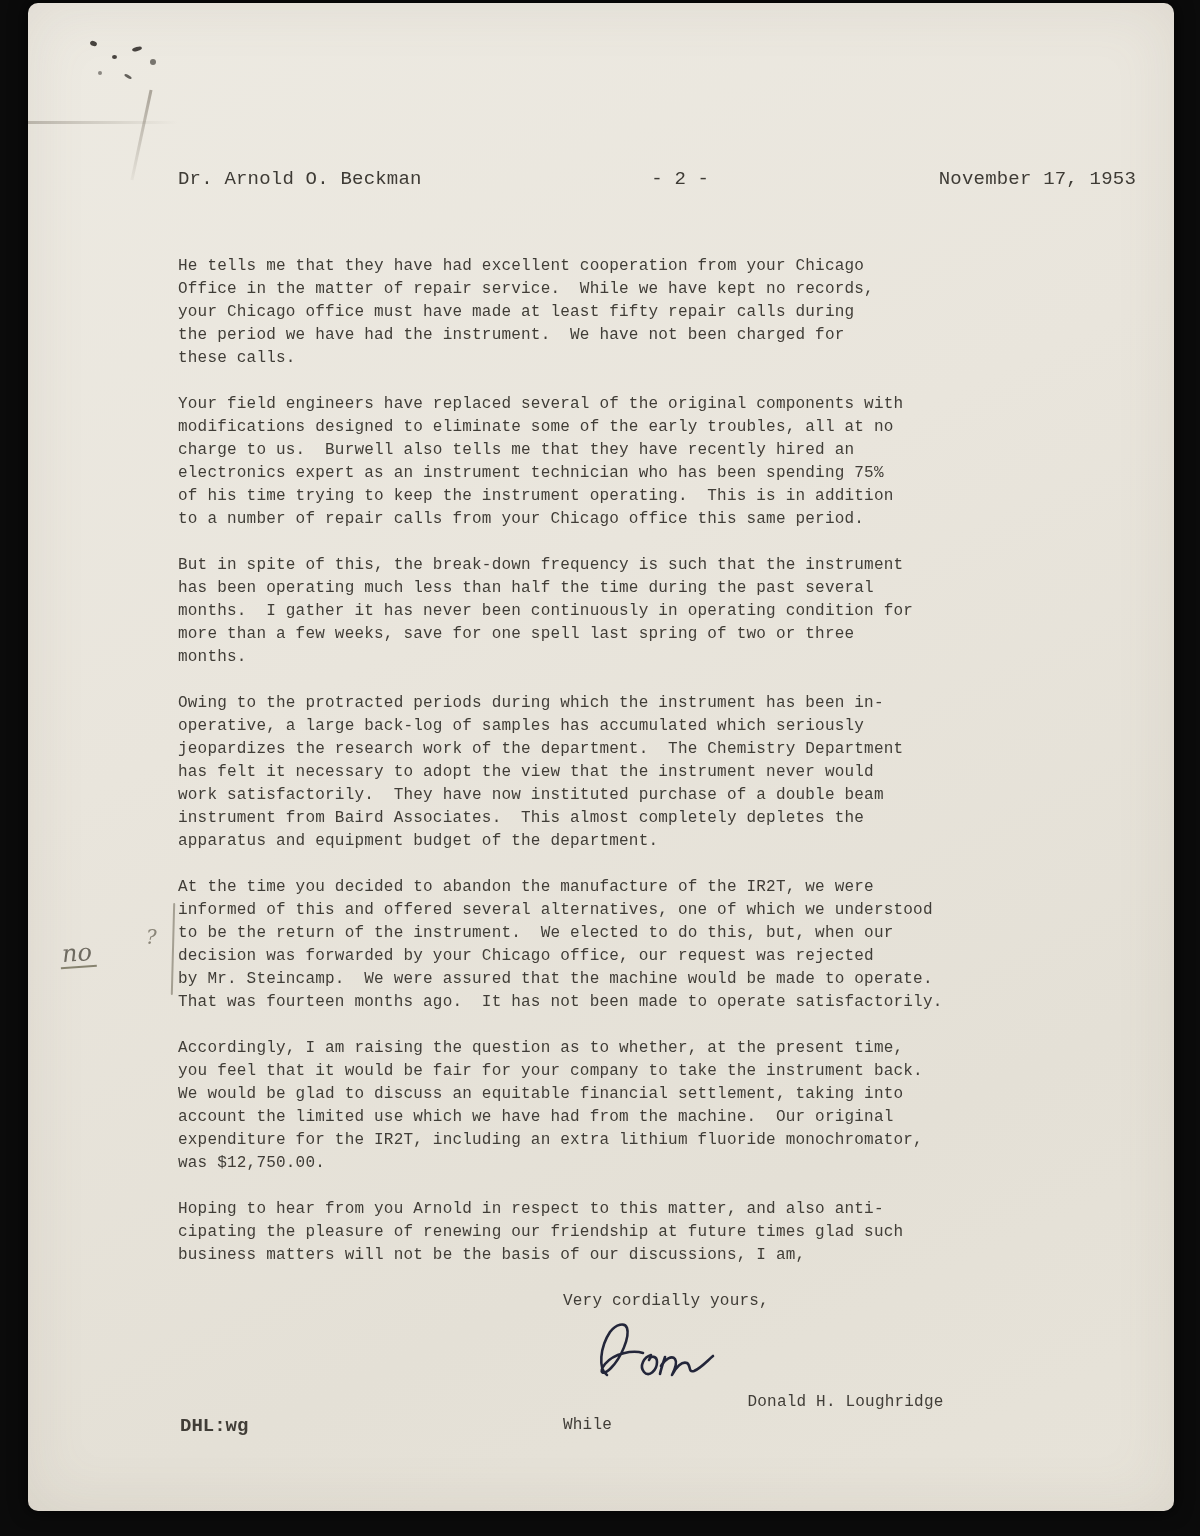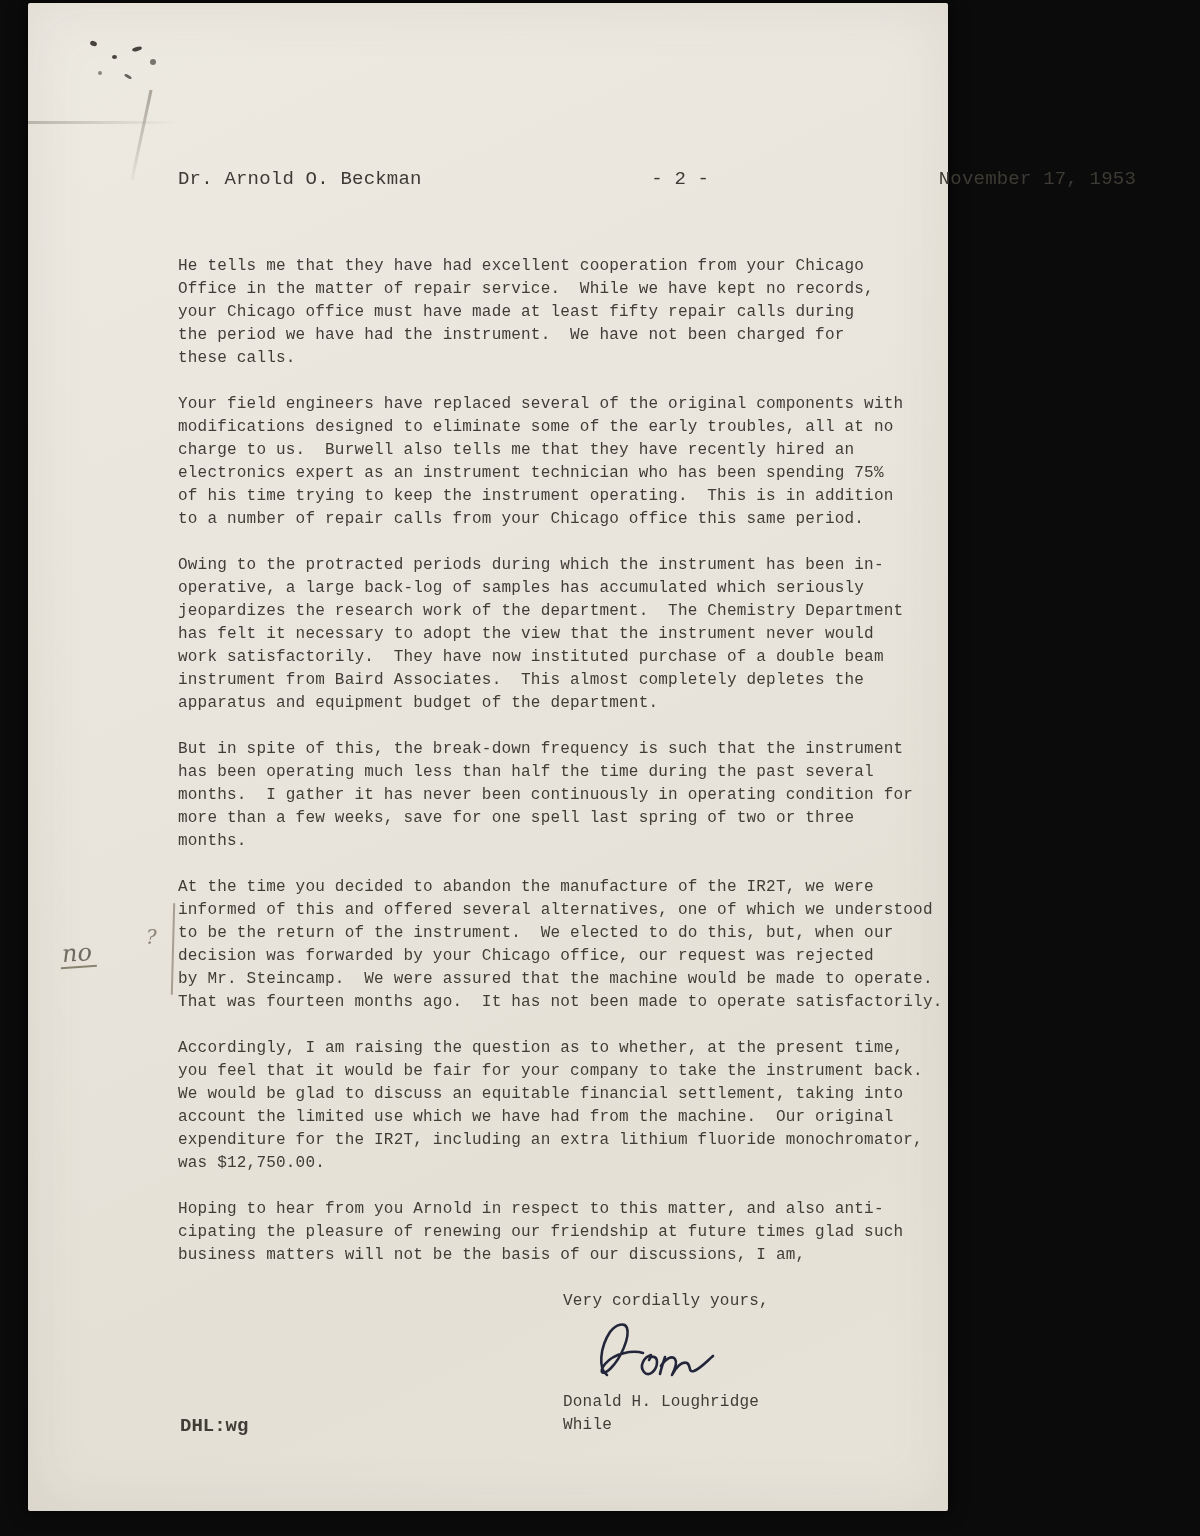--- a/index.html
+++ b/index.html
@@ -10,24 +10,24 @@
     overflow: hidden;
   }
   .scan-bg {
     position: relative;
     width: 1200px; height: 1536px;
     background: #0b0b0b;
   }
   .paper {
     position: absolute;
     left: 28px; top: 3px;
-    width: 920px; height: 1508px;
+    width: 1146px; height: 1508px;
     background: linear-gradient(155deg, #edeae2 0%, #e9e5dc 40%, #e4e0d6 75%, #e7e3d9 100%);
     box-shadow: 0 0 18px rgba(0,0,0,0.8), inset 0 0 60px rgba(120,110,90,0.12);
-    border-radius: 2px;
+    border-radius: 10px;
   }
   
   .speck { position: absolute; background: #2a2622; border-radius: 50%; opacity: .85; }
   .speck.s1 { left: 62px; top: 38px; width: 7px; height: 5px; transform: rotate(20deg); }
   .speck.s2 { left: 84px; top: 52px; width: 5px; height: 4px; }
   .speck.s3 { left: 104px; top: 44px; width: 10px; height: 4px; transform: rotate(-15deg); }
   .speck.s4 { left: 122px; top: 56px; width: 6px; height: 6px; opacity: .6; }
   .speck.s5 { left: 70px; top: 68px; width: 4px; height: 4px; opacity: .5; }
   .speck.s6 { left: 96px; top: 72px; width: 8px; height: 3px; transform: rotate(30deg); opacity: .7; }
   .crease {
@@ -68,21 +68,21 @@
   .closing-block {
     margin-left: 385px;
     margin-top: 0px;
   }
   .closing-salutation { white-space: pre; }
   .signature-wrap {
     margin-left: 28px;
     margin-top: 4px;
     height: 72px;
   }
-  .sender-name { white-space: pre; margin-top: 2px; }
+  .sender-name { white-space: pre; margin-top: 2px; text-align: center; }
   .sender-title { white-space: pre; }
   .typist-initials {
     position: absolute;
     left: 152px; top: 1412px;
     font-size: 19px;
     color: #403d37;
     font-weight: bold;
   }
 
   
@@ -150,32 +150,32 @@
 Office in the matter of repair service.  While we have kept no records,
 your Chicago office must have made at least fifty repair calls during
 the period we have had the instrument.  We have not been charged for
 these calls.</div>
       <div class="para">Your field engineers have replaced several of the original components with
 modifications designed to eliminate some of the early troubles, all at no
 charge to us.  Burwell also tells me that they have recently hired an
 electronics expert as an instrument technician who has been spending 75%
 of his time trying to keep the instrument operating.  This is in addition
 to a number of repair calls from your Chicago office this same period.</div>
+      <div class="para">But in spite of this, the break-down frequency is such that the instrument
+has been operating much less than half the time during the past several
+months.  I gather it has never been continuously in operating condition for
+more than a few weeks, save for one spell last spring of two or three
+months.</div>
       <div class="para">Owing to the protracted periods during which the instrument has been in-
 operative, a large back-log of samples has accumulated which seriously
 jeopardizes the research work of the department.  The Chemistry Department
 has felt it necessary to adopt the view that the instrument never would
 work satisfactorily.  They have now instituted purchase of a double beam
 instrument from Baird Associates.  This almost completely depletes the
 apparatus and equipment budget of the department.</div>
-      <div class="para">But in spite of this, the break-down frequency is such that the instrument
-has been operating much less than half the time during the past several
-months.  I gather it has never been continuously in operating condition for
-more than a few weeks, save for one spell last spring of two or three
-months.</div>
       <div class="para">At the time you decided to abandon the manufacture of the IR2T, we were
 informed of this and offered several alternatives, one of which we understood
 to be the return of the instrument.  We elected to do this, but, when our
 decision was forwarded by your Chicago office, our request was rejected
 by Mr. Steincamp.  We were assured that the machine would be made to operate.
 That was fourteen months ago.  It has not been made to operate satisfactorily.</div>
       <div class="para">Accordingly, I am raising the question as to whether, at the present time,
 you feel that it would be fair for your company to take the instrument back.
 We would be glad to discuss an equitable financial settlement, taking into
 account the limited use which we have had from the machine.  Our original

